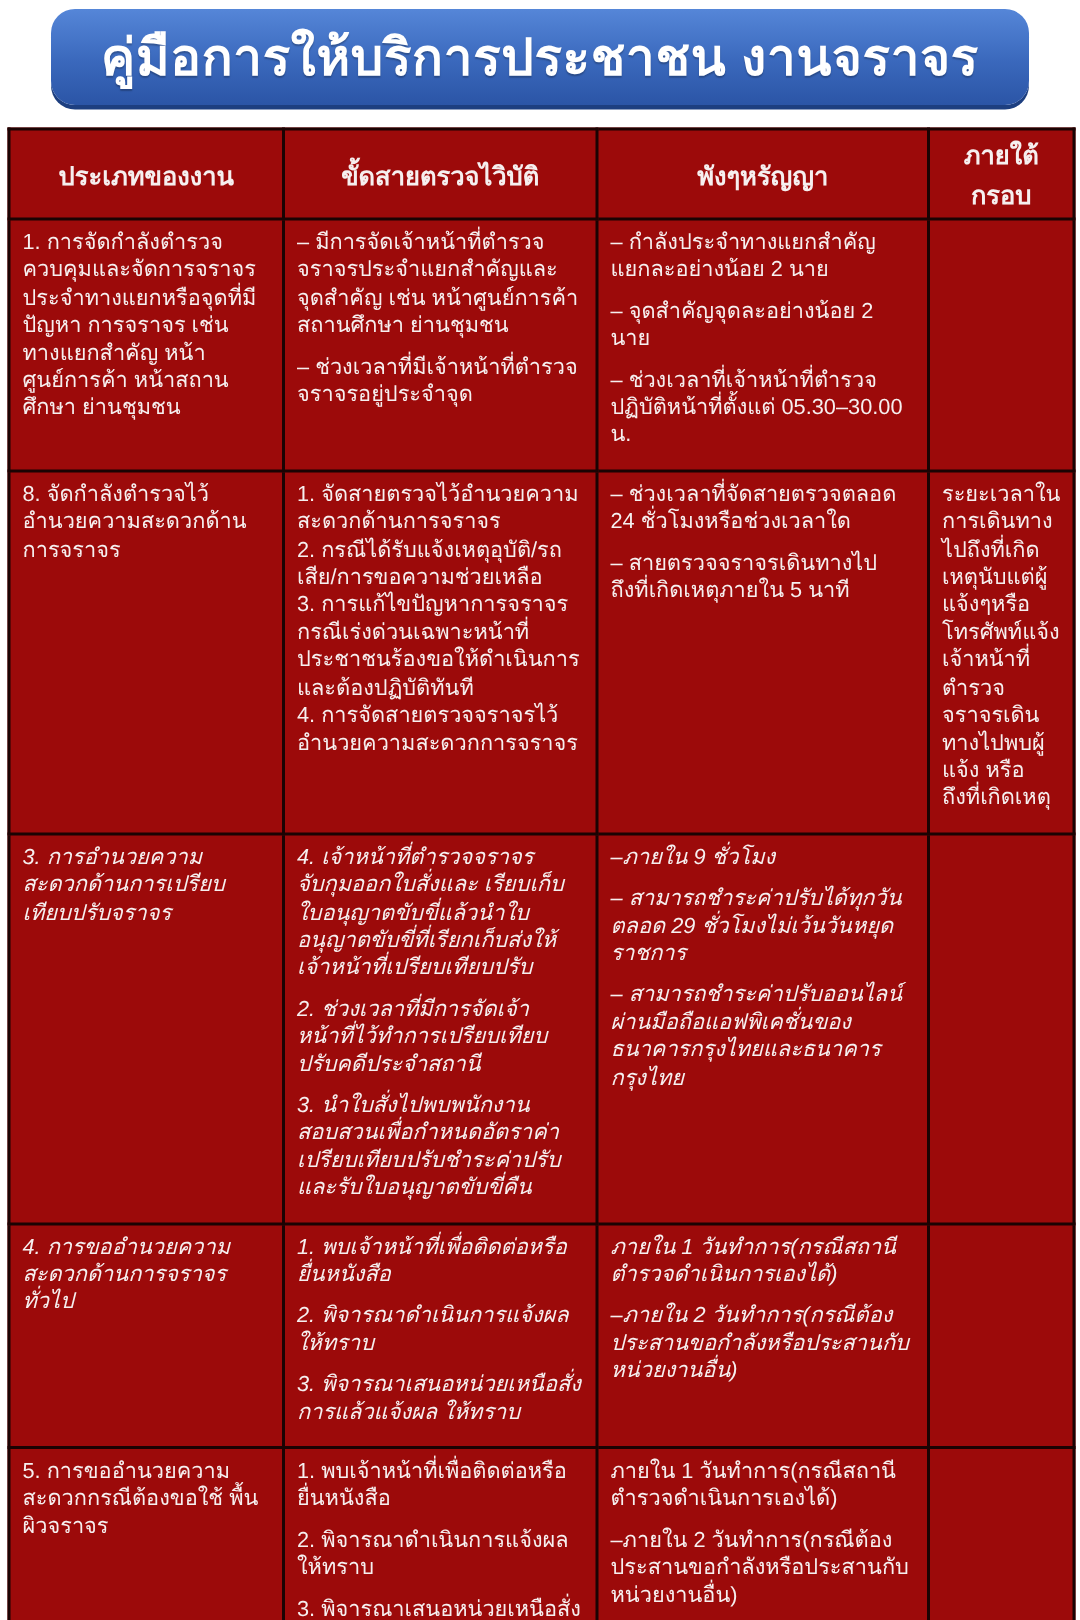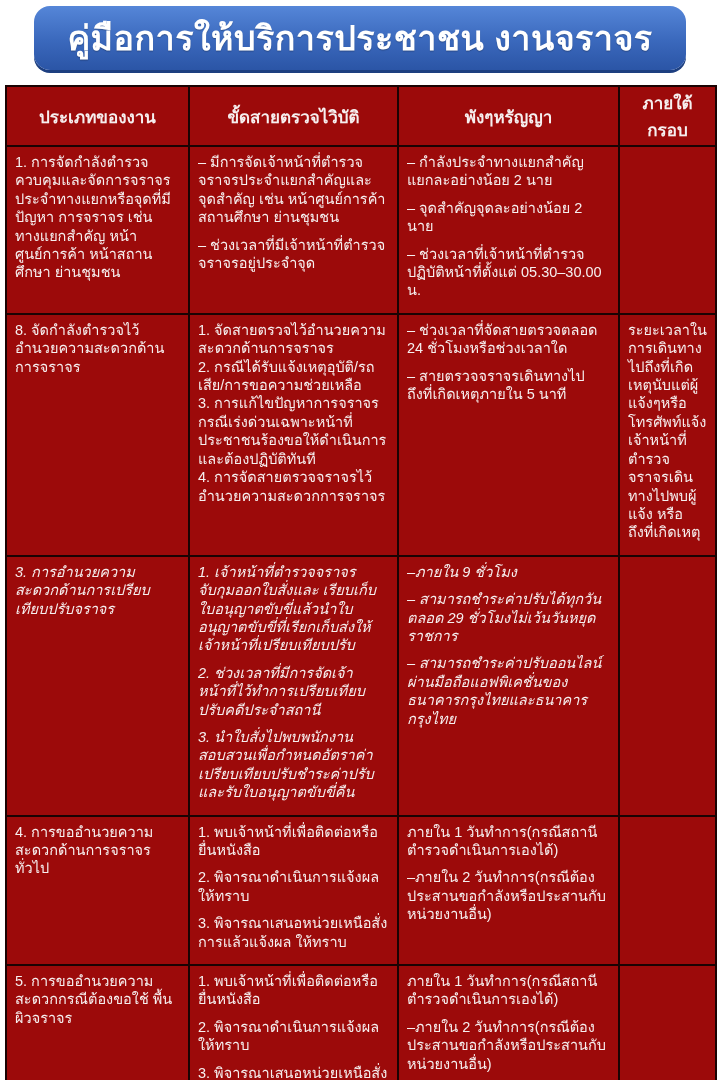--- a/index.html
+++ b/index.html
@@ -39,21 +39,21 @@
   .service-table td{
     vertical-align:top;text-align:left;
     font-size:14.5px;line-height:1.27;
     padding:6px 8px 4px 8px;
   }
   .para{margin:0 0 9px 0;white-space:pre-line;}
   tr.r-header{height:28px;margin-left:20px;}
   tr.r1{height:140px;}
   tr.r2{height:202px;}
   tr.r3{height:212px;font-style:italic;}
-  tr.r4{height:136px;}
+  tr.r4{height:136px;font-style:italic;}
   tr.r5{height:137px;}
   col.c1{width:183px;}
   col.c2{width:209px;}
   col.c3{width:221px;}
   col.c4{width:97px;}
 </style>
 </head>
 <body>
 
 <div class="banner">
@@ -105,21 +105,21 @@
         </td>
     <td>
           <p class="para">ระยะเวลาในการเดินทางไปถึงที่เกิดเหตุนับแต่ผู้แจ้งๆหรือโทรศัพท์แจ้งเจ้าหน้าที่ตำรวจจราจรเดินทางไปพบผู้แจ้ง หรือถึงที่เกิดเหตุ</p>
         </td>
   </tr>
   <tr class="r3">
     <td>
           <p class="para">3. การอำนวยความ สะดวกด้านการเปรียบเทียบปรับจราจร</p>
         </td>
     <td>
-          <p class="para">1. เจ้าหน้าที่ตำรวจจราจรจับกุมออกใบสั่งและ  เรียบเก็บใบอนุญาตขับขี่แล้วนำใบอนุญาตขับขี่ที่เรียกเก็บส่งให้เจ้าหน้าที่เปรียบเทียบปรับ</p>
+          <p class="para">4. เจ้าหน้าที่ตำรวจจราจรจับกุมออกใบสั่งและ  เรียบเก็บใบอนุญาตขับขี่แล้วนำใบอนุญาตขับขี่ที่เรียกเก็บส่งให้เจ้าหน้าที่เปรียบเทียบปรับ</p>
           <p class="para">2. ช่วงเวลาที่มีการจัดเจ้าหน้าที่ไว้ทำการเปรียบเทียบปรับคดีประจำสถานี</p>
           <p class="para">3. นำใบสั่งไปพบพนักงานสอบสวนเพื่อกำหนดอัตราค่าเปรียบเทียบปรับชำระค่าปรับและรับใบอนุญาตขับขี่คืน</p>
         </td>
     <td>
           <p class="para">–ภายใน 9  ชั่วโมง</p>
           <p class="para">– สามารถชำระค่าปรับได้ทุกวันตลอด 29 ชั่วโมงไม่เว้นวันหยุดราชการ</p>
           <p class="para">– สามารถชำระค่าปรับออนไลน์ผ่านมือถือแอฟพิเคชั่นของธนาคารกรุงไทยและธนาคารกรุงไทย</p>
         </td>
     <td></td>
   </tr>

